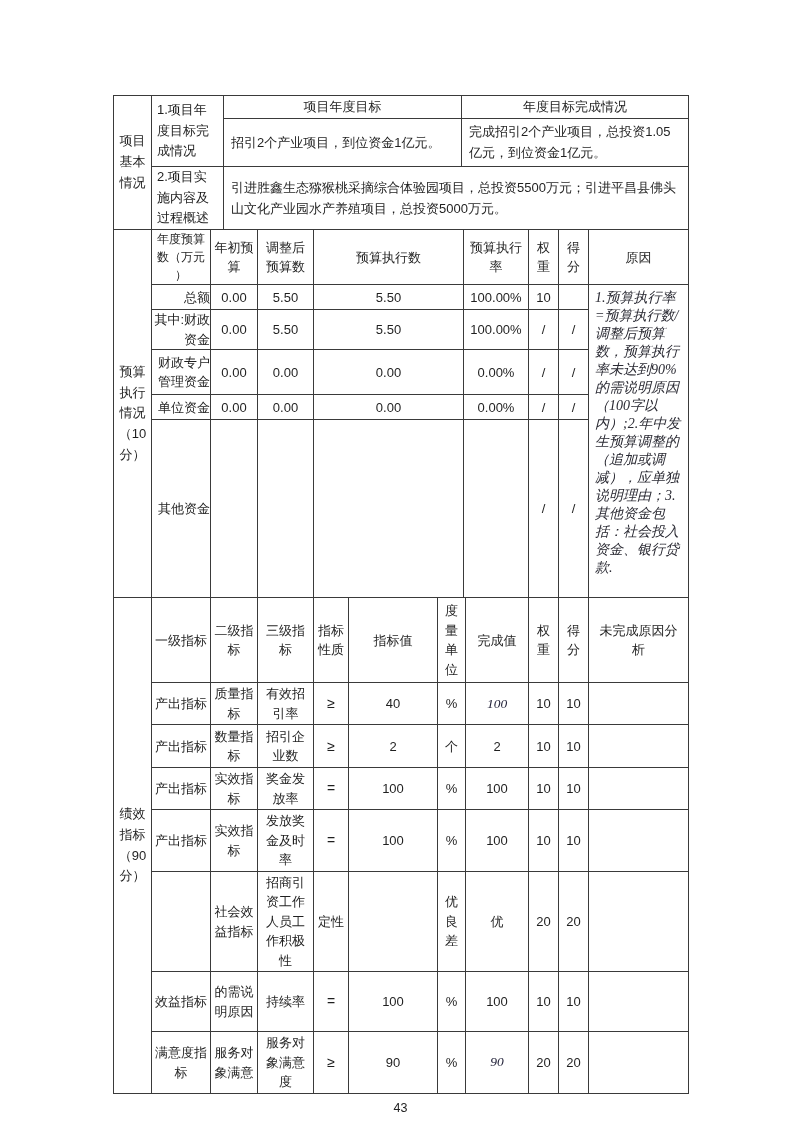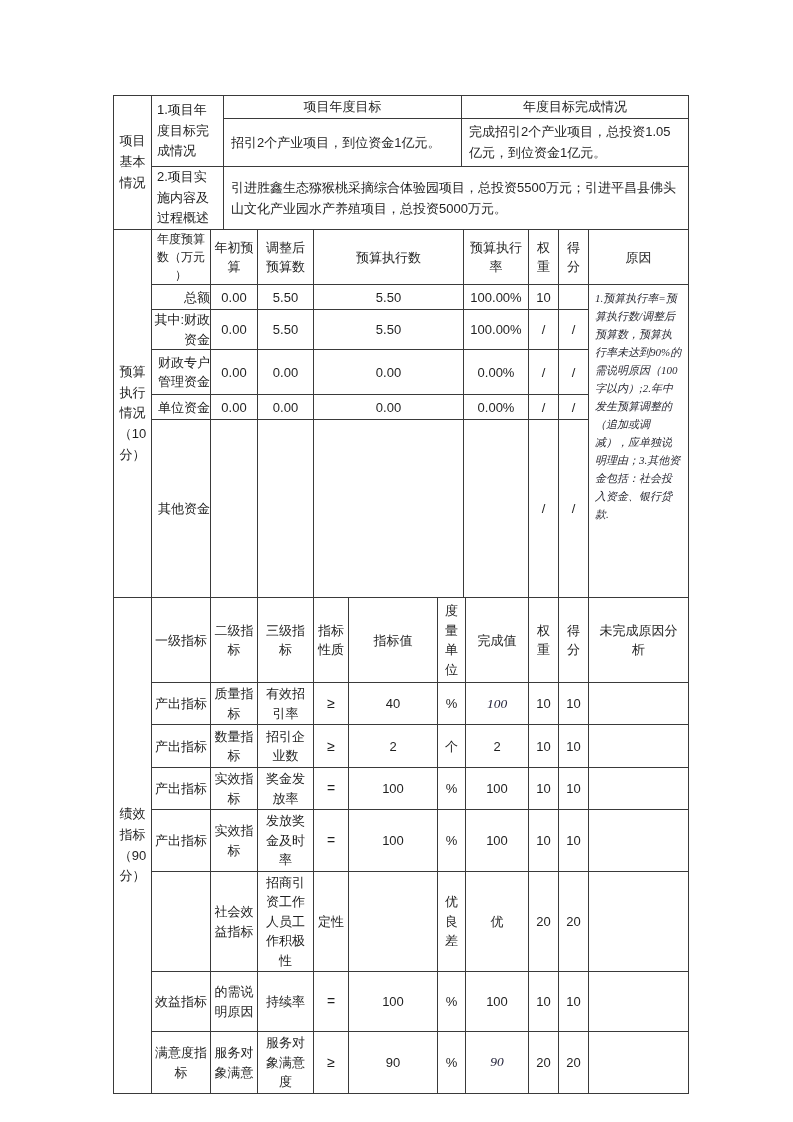--- a/index.html
+++ b/index.html
@@ -17,21 +17,21 @@
   .hC5{height:85px}.hC6{height:60px}.hC7{height:41px}
   
   .side{padding:1px;line-height:1.6;}
   .alabel{text-align:left;padding:0 5px;line-height:1.6;margin-left:28px;}
   .atext{text-align:left;padding:2px 7px;line-height:1.65;}
   .blabel{padding:0;text-align:right;}
   .bh-budget{font-size:12px;padding:0 1px;line-height:18px;line-break:anywhere;}
   .narrow{padding:0 3px;}
   .wide-h{padding:0 7px;}
   .note{font-style:italic;font-family:"Liberation Serif","DejaVu Serif",serif;
-        text-align:left;vertical-align:top;padding:4px 6px;font-size:11px;
+        text-align:left;vertical-align:top;padding:4px 6px;font-size:14px;
         line-height:18px;color:#2a2a33;}
   .ital{font-style:italic;font-family:"Liberation Serif","DejaVu Serif",serif;
         color:#23233a;font-size:13.5px;}
   .nat{font-size:14px;}
   .pageno{width:575px;text-align:center;font-size:12.5px;margin-top:7px;color:#222;}
 </style>
 </head>
 <body>
 
 <div class="page">
@@ -243,14 +243,15 @@
         <td>90</td>
         <td>%</td>
         <td class="ital">90</td>
         <td>20</td>
         <td>20</td>
         <td></td>
       </tr>
     </tbody>
       </table>
 
+    <div class="pageno">43</div>
   </div>
 </div>
 
 </body></html>

